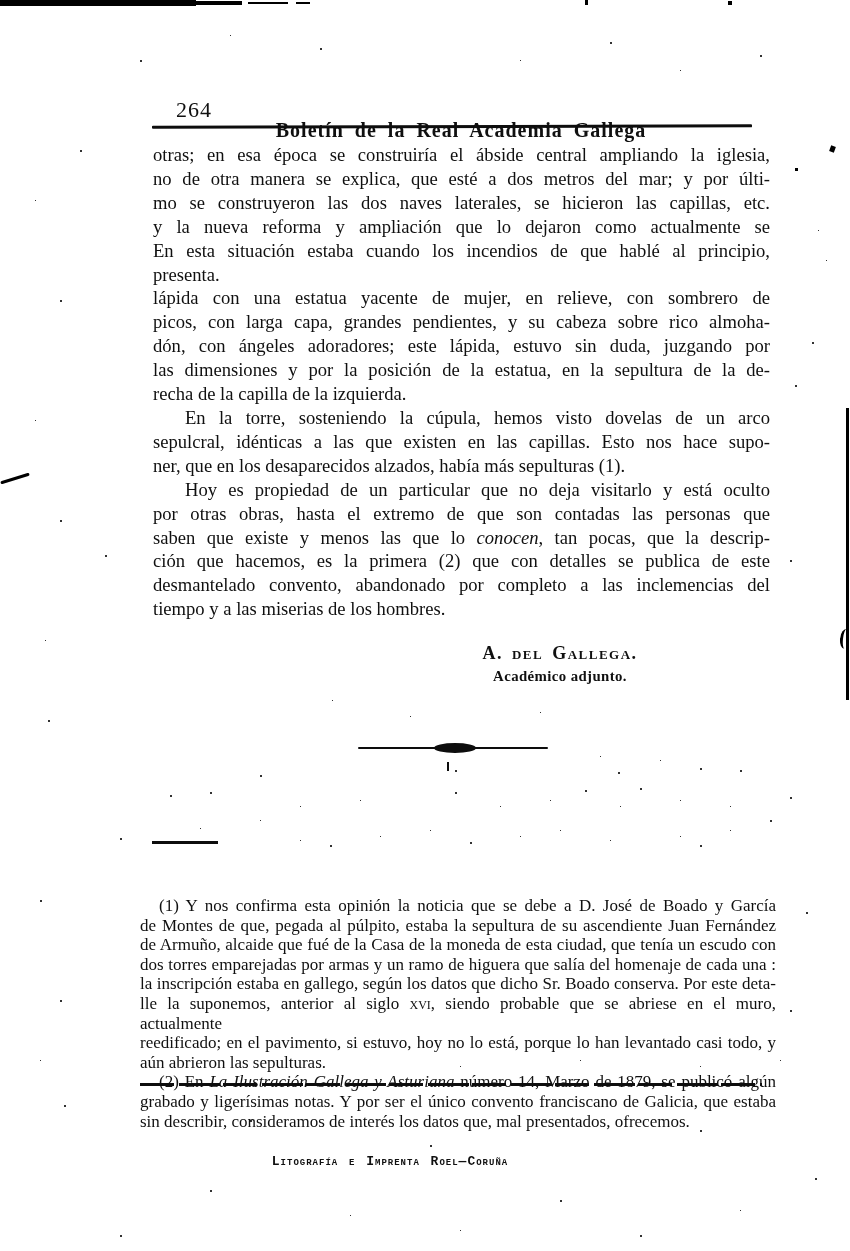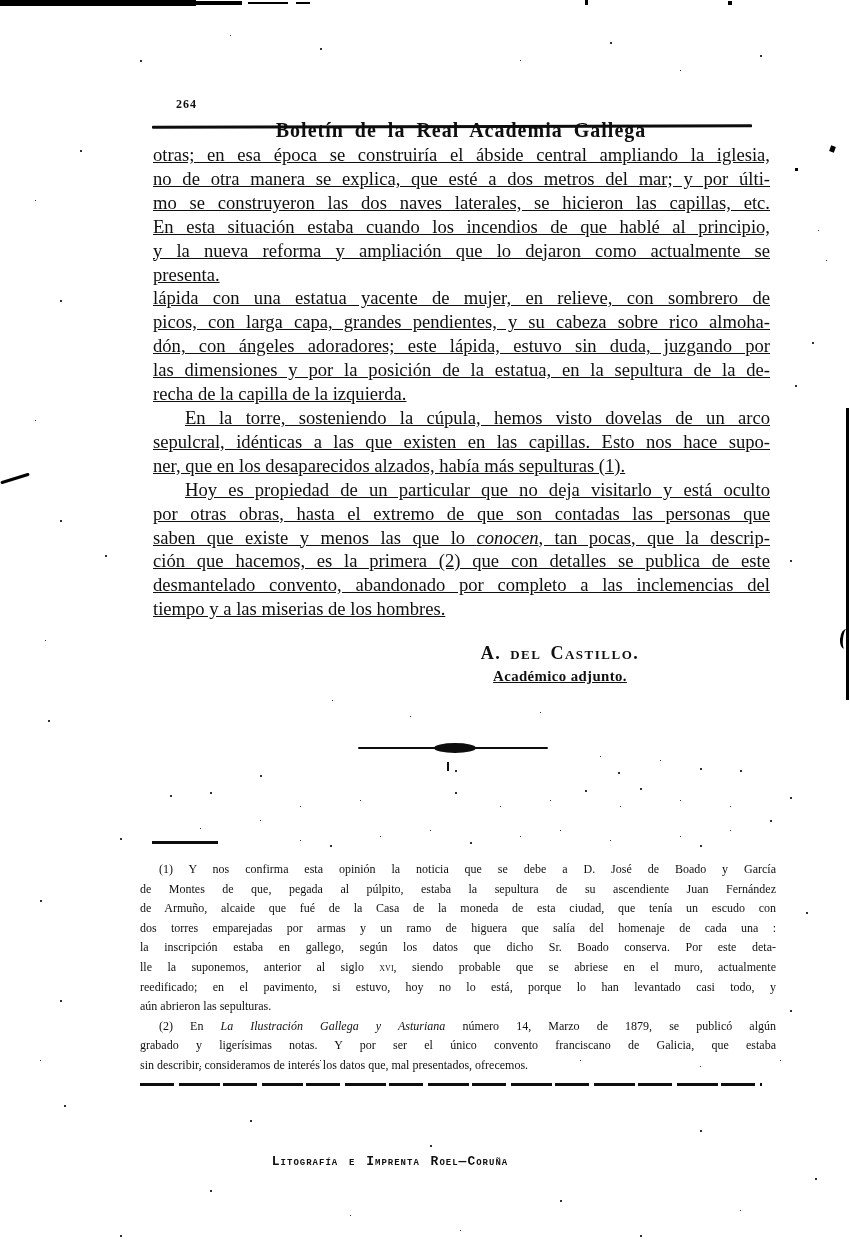--- a/index.html
+++ b/index.html
@@ -3,45 +3,45 @@
 <meta charset="utf-8">
 <style>
   html,body{margin:0;padding:0;background:#e8e8e4;}
   .page{
     position:relative;width:850px;height:1251px;margin:0 auto;
     background:#ffffff;overflow:hidden;color:#101010;
     font-family:"Liberation Serif","DejaVu Serif",serif;
   }
   
   .header{position:absolute;left:152px;top:95px;width:618px;height:30px;}
-  .pagenum{position:absolute;left:24px;top:2px;font-size:12px;font-weight:bold;letter-spacing:1px;}
+  .pagenum{position:absolute;left:24px;top:2px;font-size:22px;font-weight:normal;letter-spacing:1px;}
   .htitle{position:absolute;left:0;right:0;top:0;text-align:center;
     font-size:20px;font-weight:bold;letter-spacing:1px;word-spacing:5px;margin-top:24px;}
   .header-rule{position:absolute;left:152px;top:125px;width:600px;height:3px;background:#0d0d0d;
     transform:rotate(-0.12deg);border-radius:1px;}
   
   .bodytext{position:absolute;left:153px;top:143px;width:617px;
-    font-size:18.6px;line-height:23.9px;text-decoration:underline;}
+    font-size:18.6px;line-height:23.9px;}
   .line{text-align:justify;text-align-last:justify;white-space:normal;}
   .line.last{text-align:right;text-align-last:left;}
   .para.indent .line.first{padding-left:32px;}
   .it{font-style:italic;}
   .sc{font-variant:small-caps;}
   
   .sig{position:absolute;left:375px;top:643px;width:370px;text-align:center;}
   .sig-name{font-variant:small-caps;font-size:18px;font-weight:600;letter-spacing:1.5px;word-spacing:3px;}
-  .sig-role{font-size:14.8px;font-weight:600;margin-top:4px;letter-spacing:0.4px;text-decoration:underline;}
+  .sig-role{font-size:14.8px;font-weight:600;margin-top:4px;letter-spacing:0.4px;}
   
   .orn-line{position:absolute;left:358px;top:747px;width:190px;height:2px;background:#0d0d0d;border-radius:1px;}
   .orn-lens{position:absolute;left:434px;top:743px;width:42px;height:10px;background:#0d0d0d;border-radius:50%;}
   .orn-dot{position:absolute;left:447px;top:762px;width:2px;height:9px;background:#0d0d0d;}
   
   .fn-sep{position:absolute;left:152px;top:841px;width:66px;height:3px;background:#0d0d0d;}
-  .footnotes{position:absolute;left:140px;top:860px;width:636px;
-    font-size:12px;line-height:19.6px;}
+  .footnotes{position:absolute;left:140px;top:896px;width:636px;
+    font-size:17px;line-height:19.6px;}
   .footnotes .para.indent .line.first{padding-left:19px;}
   
   .footer-rule{position:absolute;left:140px;top:1083px;width:622px;height:3px;
     background:repeating-linear-gradient(90deg,#0d0d0d 0 34px,transparent 34px 39px,#0d0d0d 39px 80px,transparent 80px 83px);}
   .imprint{position:absolute;left:140px;top:1154px;width:500px;text-align:center;
     font-variant:small-caps;font-size:13px;font-weight:600;letter-spacing:1px;word-spacing:2px;font-family:Liberation Mono, monospace;}
   
   .top-smudge{position:absolute;left:0;top:0;width:196px;height:6px;background:#000;}
   .top-smudge2{position:absolute;left:196px;top:1px;width:46px;height:4px;background:#000;}
   .top-smudge3{position:absolute;left:248px;top:2px;width:40px;height:2px;background:#000;}
@@ -92,22 +92,22 @@
     <span class="pagenum">264</span>
     <span class="htitle">Boletín de la Real Academia Gallega</span>
   </div>
   <div class="header-rule"></div>
 
   <div class="bodytext" id="body-paras">
       <div class="para">
         <div class="line first"><span>otras; en esa época se construiría el ábside central ampliando la iglesia,</span></div>
         <div class="line"><span>no de otra manera se explica, que esté a dos metros del mar; y por últi-</span></div>
         <div class="line"><span>mo se construyeron las dos naves laterales, se hicieron las capillas, etc.</span></div>
+        <div class="line"><span>y la nueva reforma y ampliación que lo dejaron como actualmente se</span></div>
         <div class="line"><span>En esta situación estaba cuando los incendios de que hablé al principio,</span></div>
-        <div class="line"><span>y la nueva reforma y ampliación que lo dejaron como actualmente se</span></div>
         <div class="line last"><span>presenta.</span></div>
       </div>
       <div class="para indent">
         <div class="line"><span>lápida con una estatua yacente de mujer, en relieve, con sombrero de</span></div>
         <div class="line"><span>picos, con larga capa, grandes pendientes, y su cabeza sobre rico almoha-</span></div>
         <div class="line"><span>dón, con ángeles adoradores; este lápida, estuvo sin duda, juzgando por</span></div>
         <div class="line"><span>las dimensiones y por la posición de la estatua, en la sepultura de la de-</span></div>
         <div class="line last"><span>recha de la capilla de la izquierda.</span></div>
       </div>
       <div class="para indent">
@@ -119,21 +119,21 @@
         <div class="line first"><span>Hoy es propiedad de un particular que no deja visitarlo y está oculto</span></div>
         <div class="line"><span>por otras obras, hasta el extremo de que son contadas las personas que</span></div>
         <div class="line"><span>saben que existe y menos las que lo </span><span class="it">conocen</span><span>, tan pocas, que la descrip-</span></div>
         <div class="line"><span>ción que hacemos, es la primera (2) que con detalles se publica de este</span></div>
         <div class="line"><span>desmantelado convento, abandonado por completo a las inclemencias del</span></div>
         <div class="line last"><span>tiempo y a las miserias de los hombres.</span></div>
       </div>
     </div>
 
   <div class="sig">
-    <div class="sig-name">A. del Castillo.</div>
+    <div class="sig-name">A. del Gallega.</div>
     <div class="sig-role">Académico adjunto.</div>
   </div>
 
   <div class="orn-line"></div>
   <div class="orn-lens"></div>
   <div class="orn-dot"></div>
 
   <div class="fn-sep"></div>
   <div class="footnotes" id="footnotes">
       <div class="para indent">

